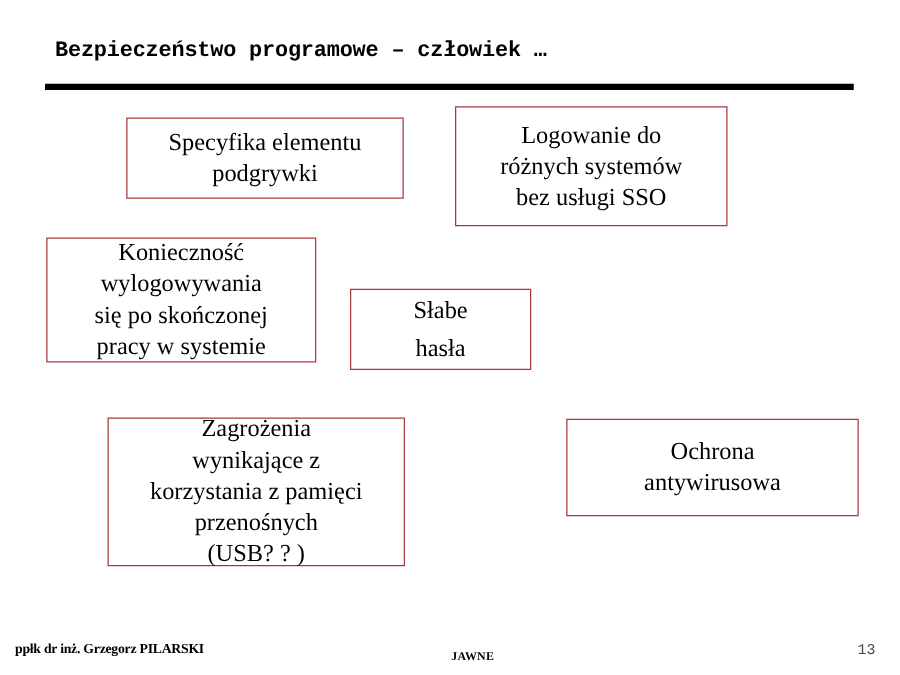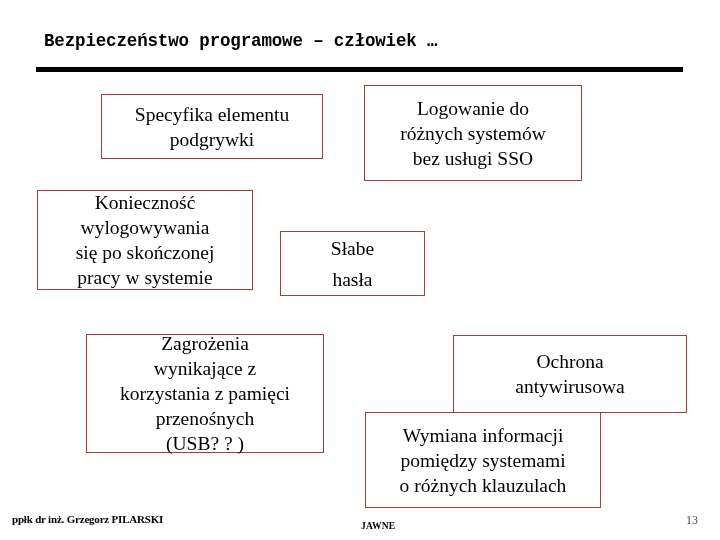--- a/index.html
+++ b/index.html
@@ -85,21 +85,21 @@
     font-weight: bold;
     color: #000000;
     white-space: nowrap;
   }
   #footer-author { left: 12px;  top: 513px; font-size: 11px; letter-spacing: -0.2px; }
   #footer-class  { left: 361px; top: 521px; font-size: 9.5px; letter-spacing: 0.2px; }
   #footer-page {
     position: absolute;
     left: 686px;
     top: 513px;
-    font-family: Liberation Serif, serif;
+    font-family: Liberation Mono, monospace;
     font-weight: normal;
     font-size: 12px;
     color: #3b4a5a;
     white-space: nowrap;
   }
 </style>
 </head>
 <body>
 
 <div id="slide">
@@ -138,25 +138,20 @@
 korzystania z pamięci
 przenośnych
 (USB? ? )</span>
   </div>
 
   <div class="box" id="box-antywirus">
     <span class="txt">Ochrona
 antywirusowa</span>
   </div>
 
-  <div class="box" id="box-wymiana">
-    <span class="txt">Wymiana informacji
-pomiędzy systemami
-o różnych klauzulach</span>
-  </div>
 
   <div class="footer-text" id="footer-author">ppłk dr inż. Grzegorz PILARSKI</div>
 
   <div class="footer-text" id="footer-class">JAWNE</div>
 
   <div id="footer-page">13</div>
 
 </div>
 
 </body></html>

